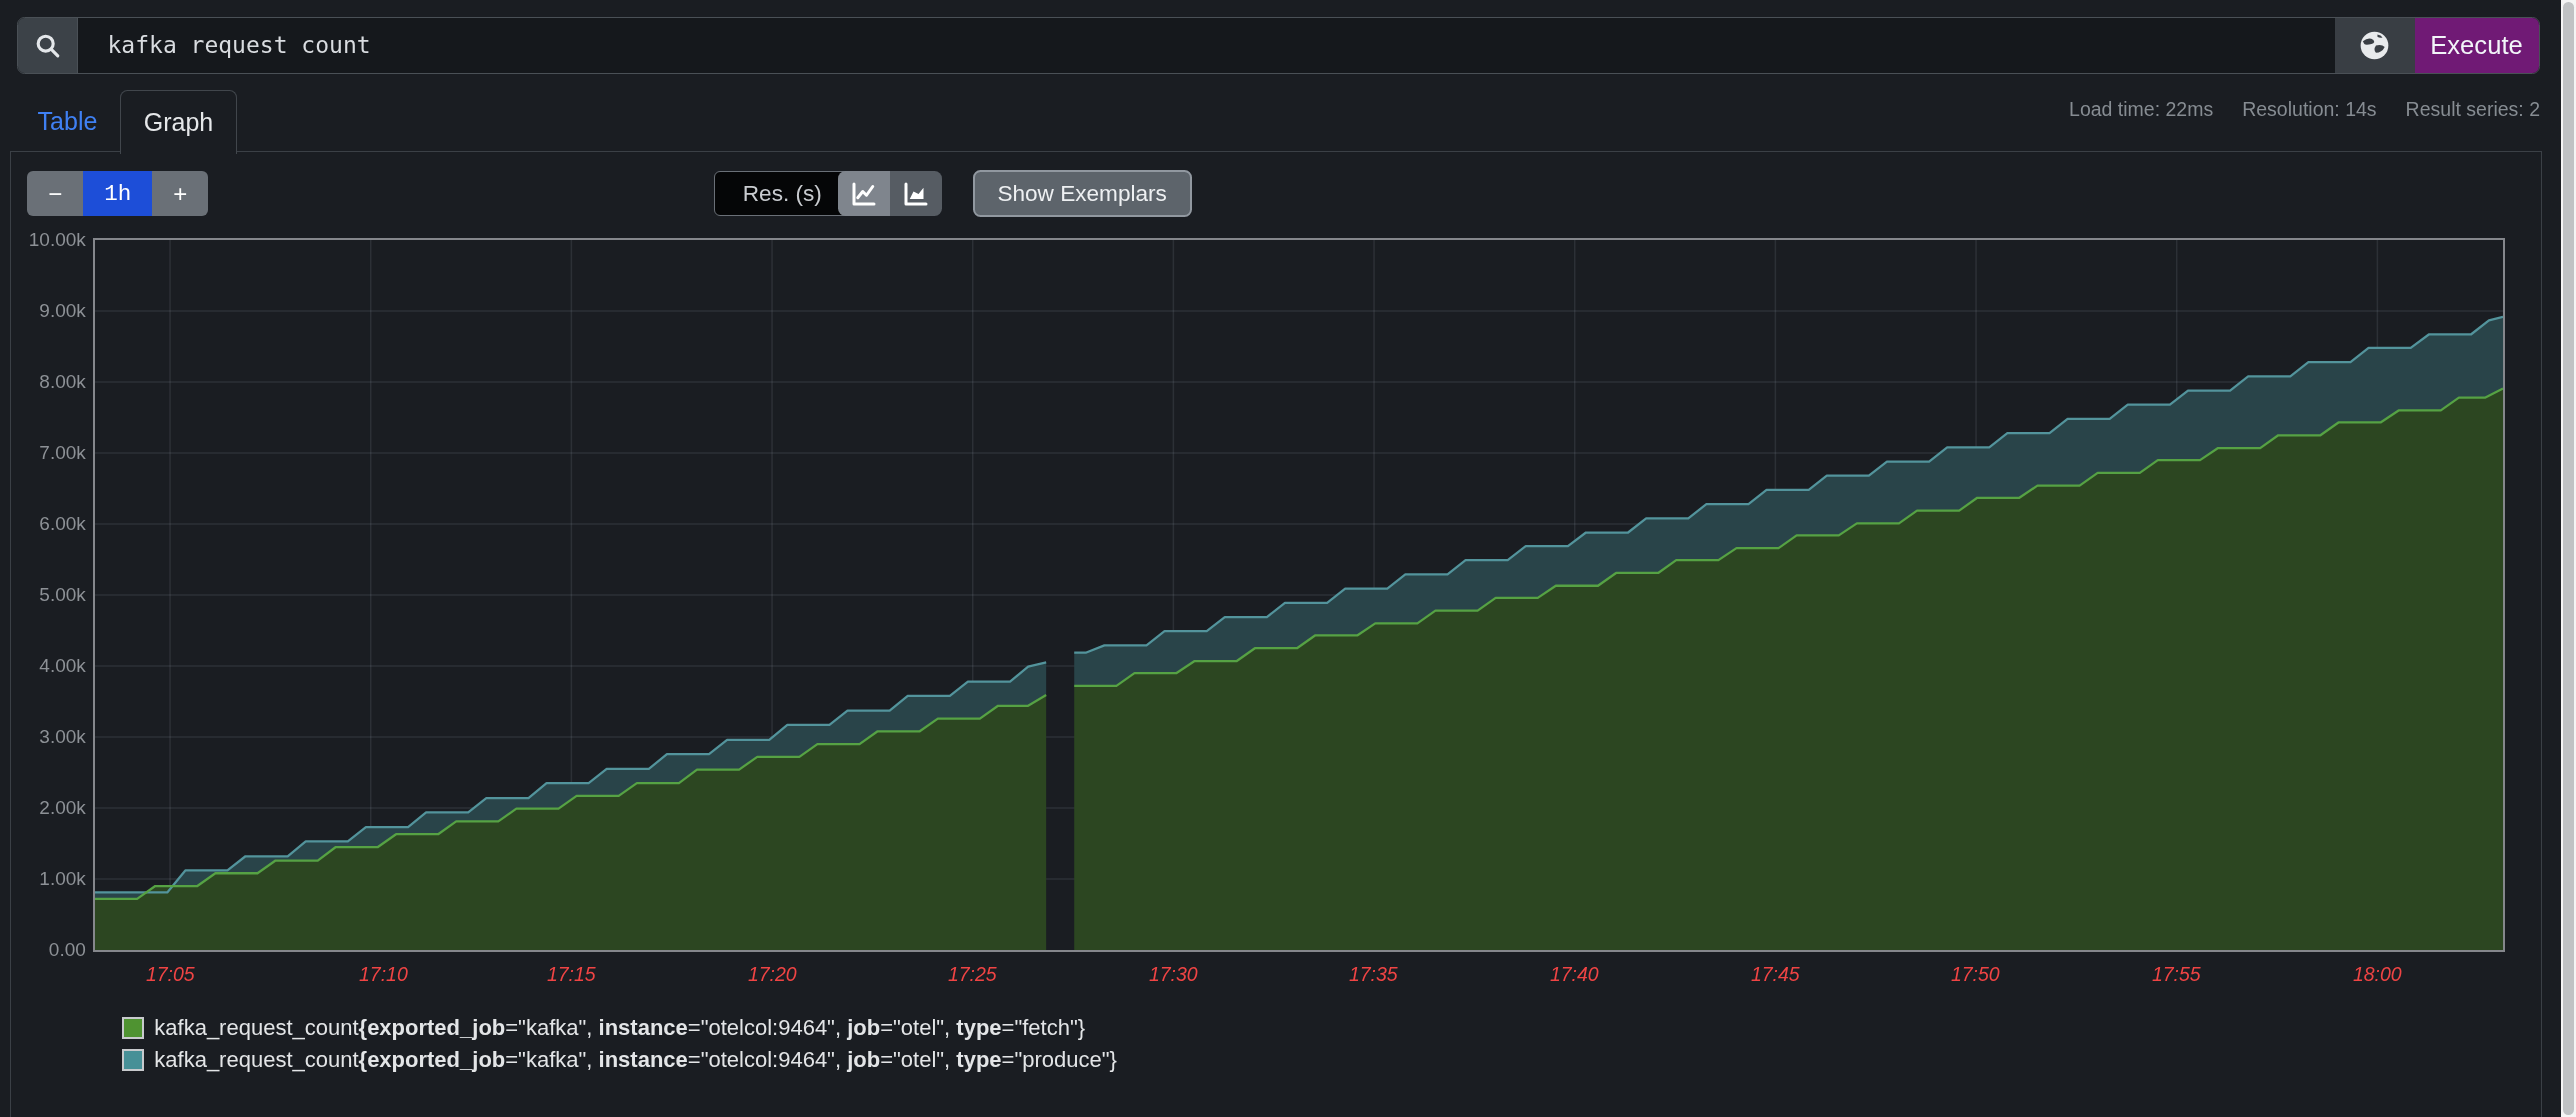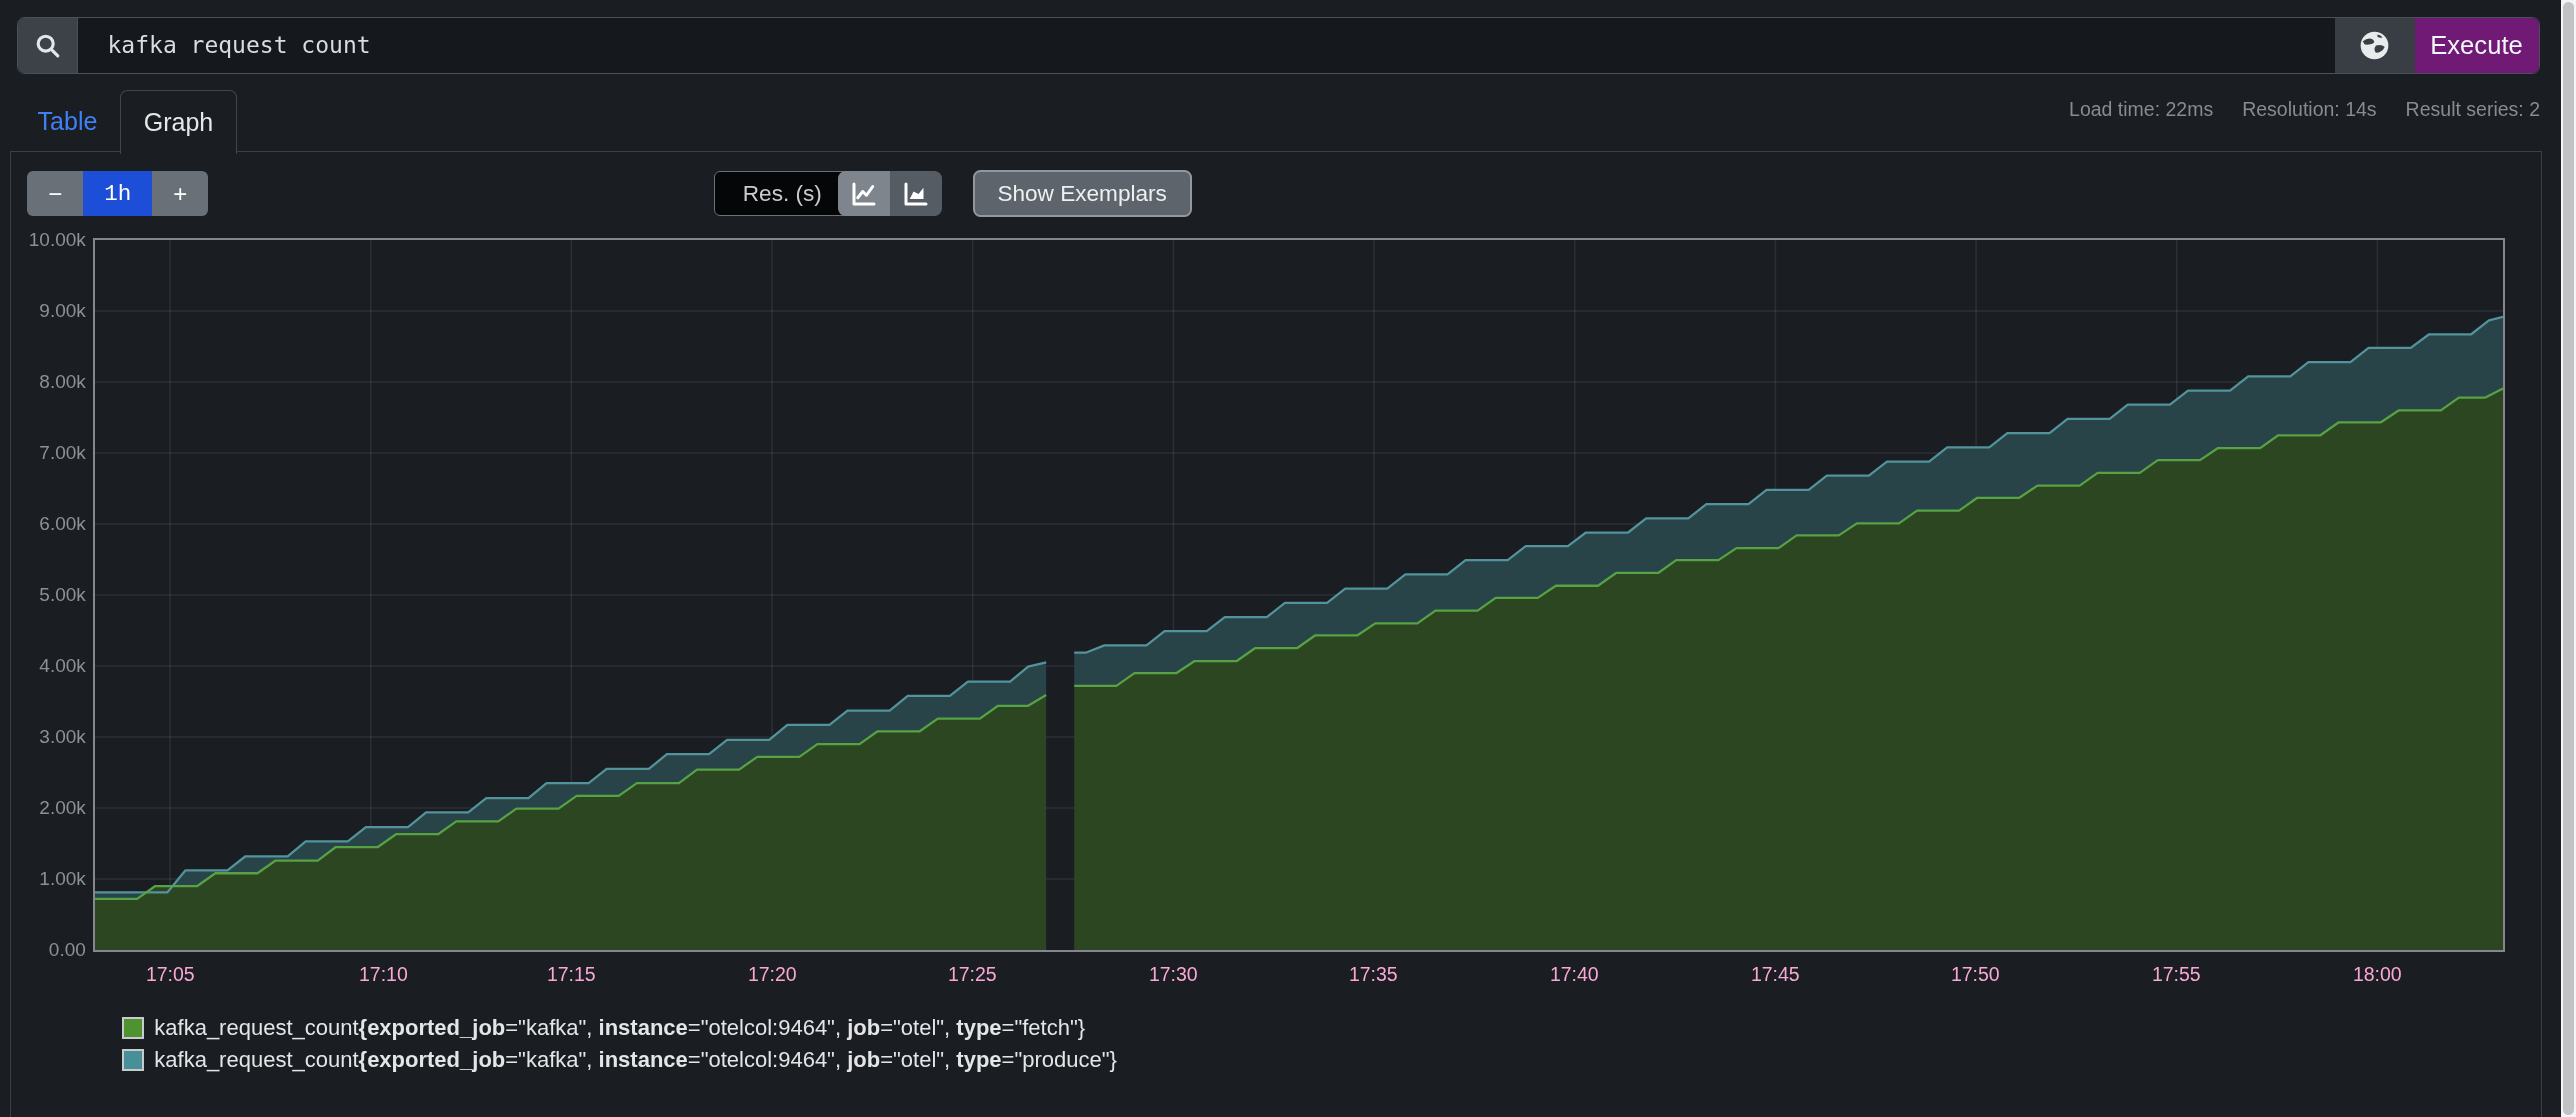--- a/index.html
+++ b/index.html
@@ -61,21 +61,21 @@
     background:#5d646b;border:2.3px solid #9198a0;border-radius:7.5px;color:#eef0f2;
     font-size:22.6px;cursor:pointer;box-sizing:border-box;
     font-family:"Liberation Sans",sans-serif;}
   
   .plot{position:absolute;left:82px;top:86px;width:2412px;height:714px;
     border:2.3px solid #85878c;box-sizing:border-box;cursor:crosshair;}
   .plot svg{display:block;}
   .ylab{position:absolute;width:69px;text-align:right;font-size:19px;
     color:#8d9196;line-height:21px;}
   .xlab{position:absolute;width:105px;text-align:center;font-size:19.5px;
-    color:#f9a8d4;top:811px;}
+    color:#ef4444;top:811px;font-style:italic;}
   
   .legend{position:absolute;left:111px;top:860px;}
   .lrow{display:flex;align-items:center;height:32px;font-size:22px;
     color:#e3e5e7;cursor:pointer;white-space:nowrap;}
   .swatch{width:18px;height:18px;border:2.3px solid #c8cacd;margin-right:10.5px;
     flex:none;}
   .lrow b{font-weight:bold;}
   .hint{margin-top:13.5px;color:#8d9196;font-size:22px;}
   
   .scrollbar{position:absolute;right:0;top:0;width:15px;height:1117px;

